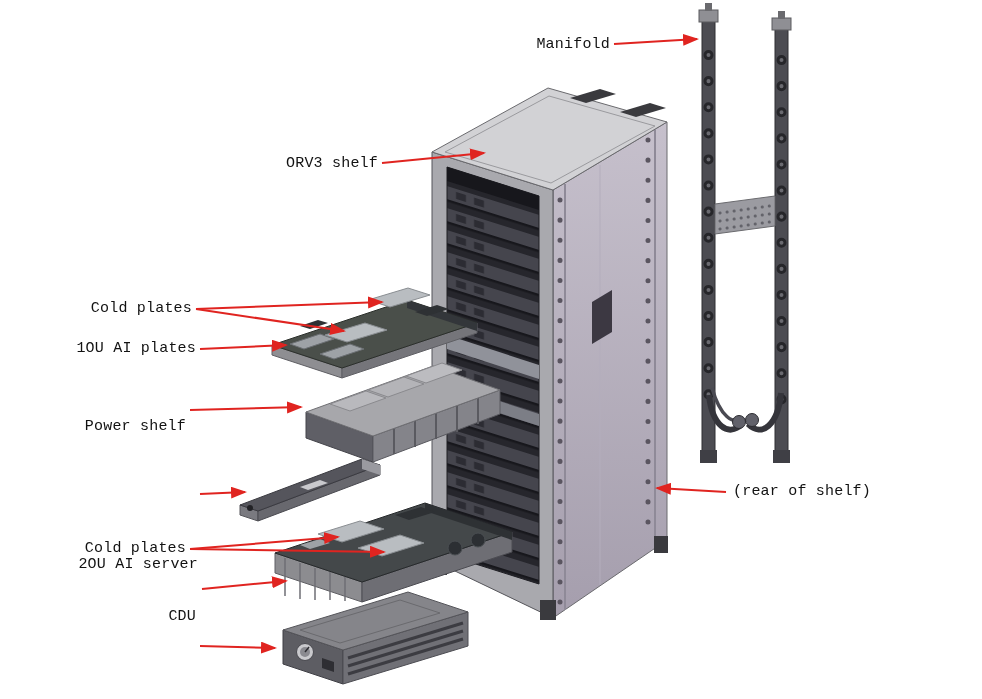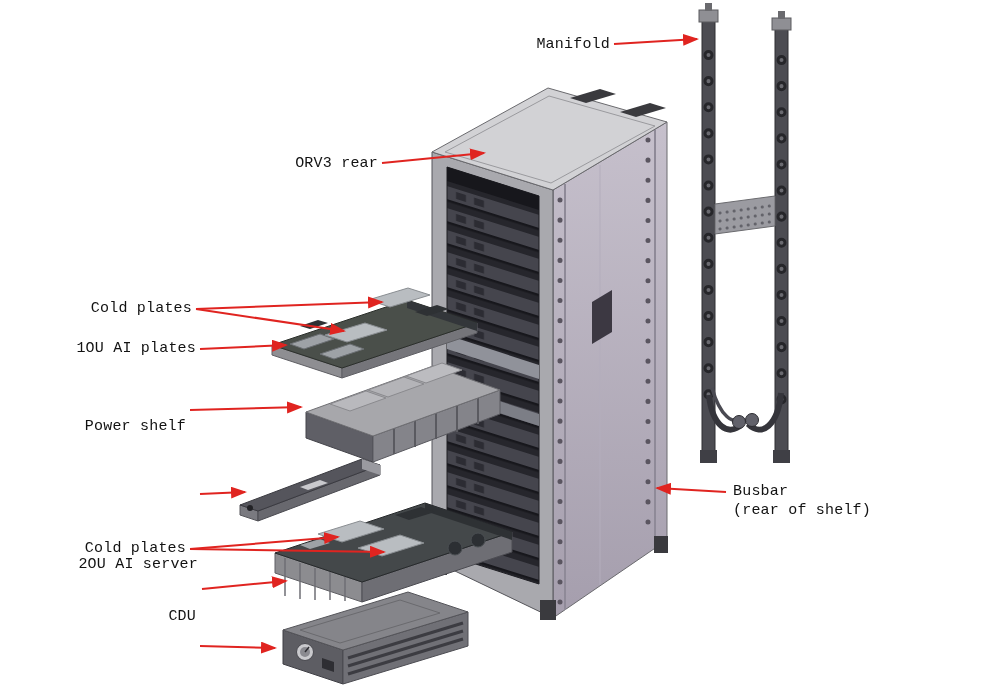--- a/index.html
+++ b/index.html
@@ -184,33 +184,32 @@
       <line x1="190" y1="549" x2="338" y2="537" marker-end="url(#arrh)"></line>
       <line x1="190" y1="549" x2="384" y2="552" marker-end="url(#arrh)"></line>
       <line x1="202" y1="589" x2="286" y2="581" marker-end="url(#arrh)"></line>
       <line x1="200" y1="646" x2="275" y2="648" marker-end="url(#arrh)"></line>
       <line x1="726" y1="492" x2="657" y2="488" marker-end="url(#arrh)"></line>
     </g>
   </svg>
 
   <div class="lbl right" style="left:500px;top:36px;width:110px">Manifold</div>
 
-  <div class="lbl right" style="left:248px;top:155px;width:130px">ORV3 rear</div>
+  <div class="lbl right" style="left:248px;top:155px;width:130px">ORV3 shelf</div>
 
   <div class="lbl right" style="left:62px;top:300px;width:130px">Cold plates</div>
 
   <div class="lbl right" style="left:46px;top:340px;width:150px">1OU AI plates</div>
 
   <div class="lbl right" style="left:56px;top:418px;width:130px">Power shelf</div>
 
 
   <div class="lbl right" style="left:56px;top:540px;width:130px">Cold plates</div>
 
   <div class="lbl right" style="left:43px;top:556px;width:155px">2OU AI server</div>
 
   <div class="lbl right" style="left:96px;top:608px;width:100px">CDU</div>
 
   <div class="lbl" style="left:733px;top:483px;width:170px">
-    <div>Busbar</div>
     <div>(rear of shelf)</div>
   </div>
 
 </div>
 
 </body></html>

